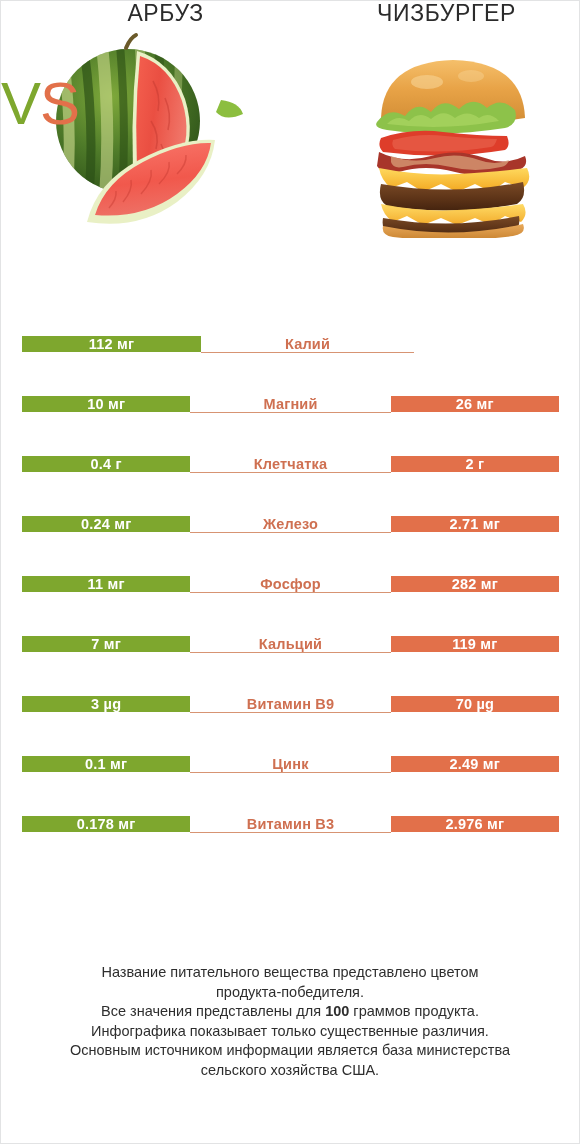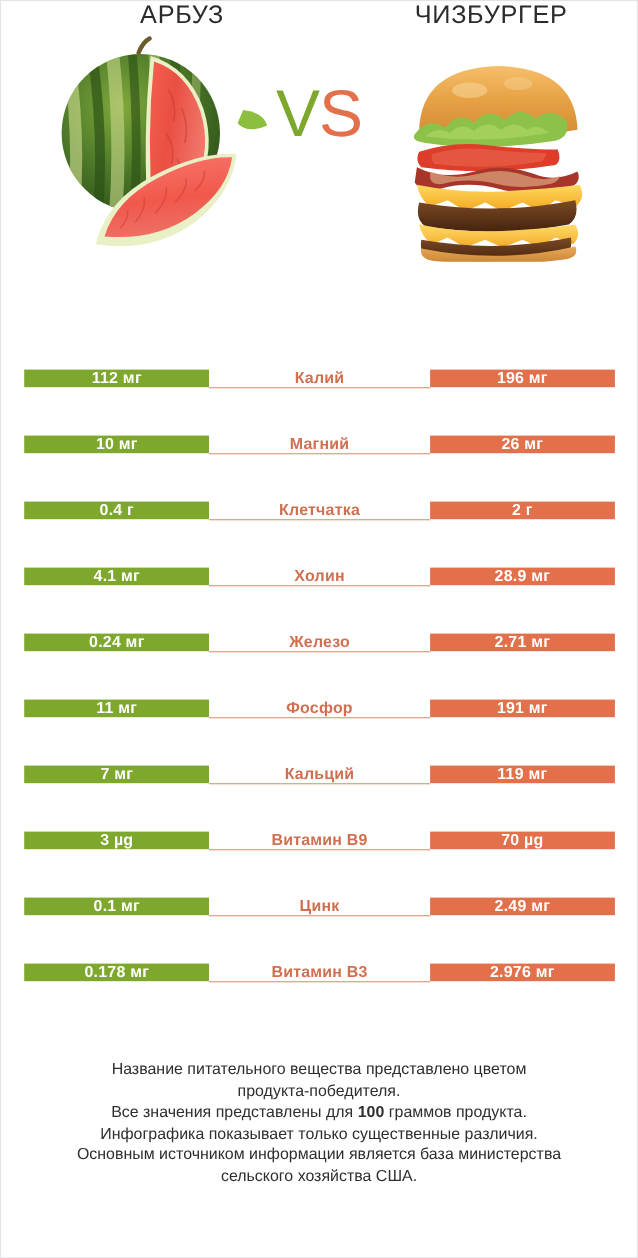--- a/index.html
+++ b/index.html
@@ -61,21 +61,20 @@
   }
   .burger-wrap {
     left: 362px;
     width: 180px;
     height: 212px;
   }
   .vs-text {
     position: absolute;
     left: 0; right: 0;
     top: 48px;
-    text-align: center;
     font-size: 60px;
     font-weight: 400;
     letter-spacing: -1px;
     line-height: 1;
     font-family: "Liberation Sans", sans-serif;
   }
   .vs-v { color: #7EA72E; }
   .vs-s { color: #E2704A; }
 
   
@@ -255,46 +254,40 @@
 
         <path d="M20 200 q70 14 140 -2 q4 10 -10 12 q-60 8 -120 1 q-12 -2 -10 -11 z" fill="url(#bunBot)"></path>
       </svg>
     </div>
   </div>
 
   <div class="table" id="comparison-table">
       <div class="row">
         <div class="cell cell-left">112 мг</div>
         <div class="cell cell-mid">Калий</div>
-        <div class="cell cell-right">196 мг</div>
       </div>
       <div class="row">
         <div class="cell cell-left">10 мг</div>
         <div class="cell cell-mid">Магний</div>
         <div class="cell cell-right">26 мг</div>
       </div>
       <div class="row">
         <div class="cell cell-left">0.4 г</div>
         <div class="cell cell-mid">Клетчатка</div>
         <div class="cell cell-right">2 г</div>
       </div>
       <div class="row">
-        <div class="cell cell-left">4.1 мг</div>
-        <div class="cell cell-mid">Холин</div>
-        <div class="cell cell-right">28.9 мг</div>
-      </div>
-      <div class="row">
         <div class="cell cell-left">0.24 мг</div>
         <div class="cell cell-mid">Железо</div>
         <div class="cell cell-right">2.71 мг</div>
       </div>
       <div class="row">
         <div class="cell cell-left">11 мг</div>
         <div class="cell cell-mid">Фосфор</div>
-        <div class="cell cell-right">191 мг</div>
+        <div class="cell cell-right">282 мг</div>
       </div>
       <div class="row">
         <div class="cell cell-left">7 мг</div>
         <div class="cell cell-mid">Кальций</div>
         <div class="cell cell-right">119 мг</div>
       </div>
       <div class="row">
         <div class="cell cell-left">3 µg</div>
         <div class="cell cell-mid">Витамин B9</div>
         <div class="cell cell-right">70 µg</div>

